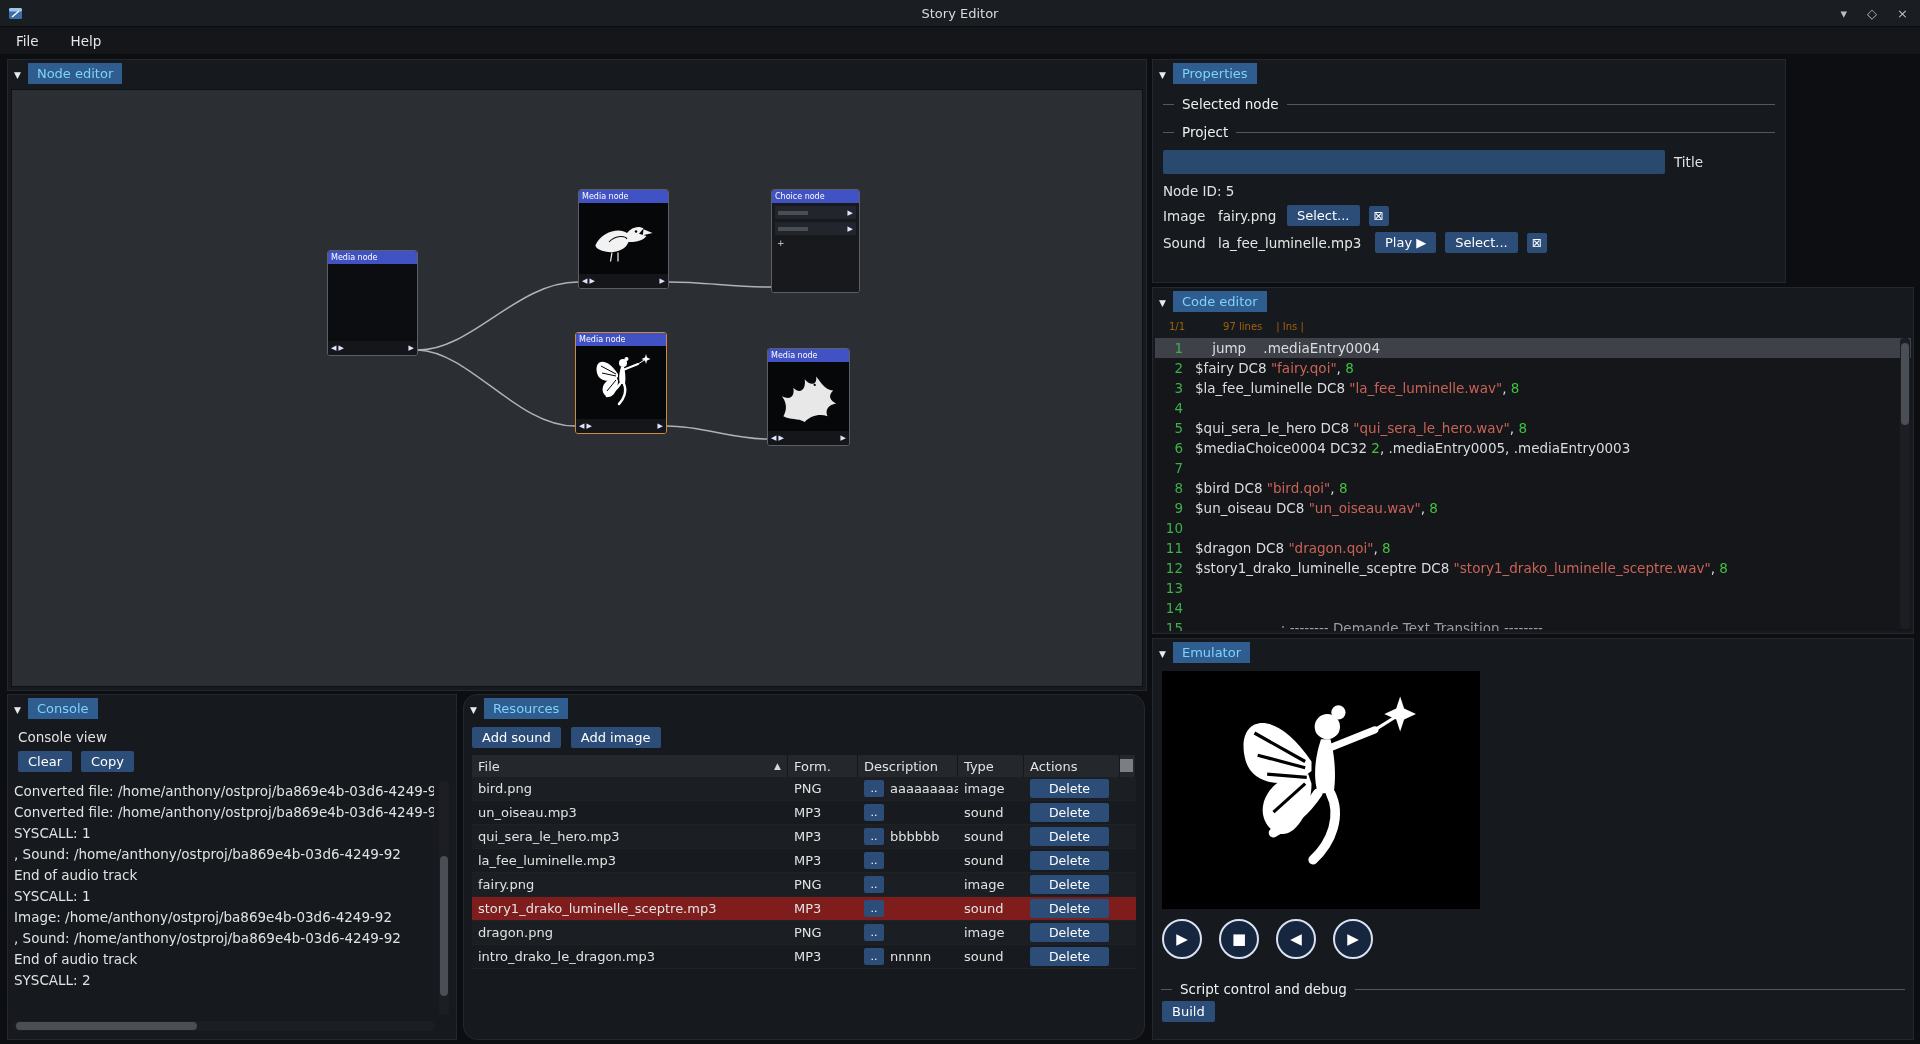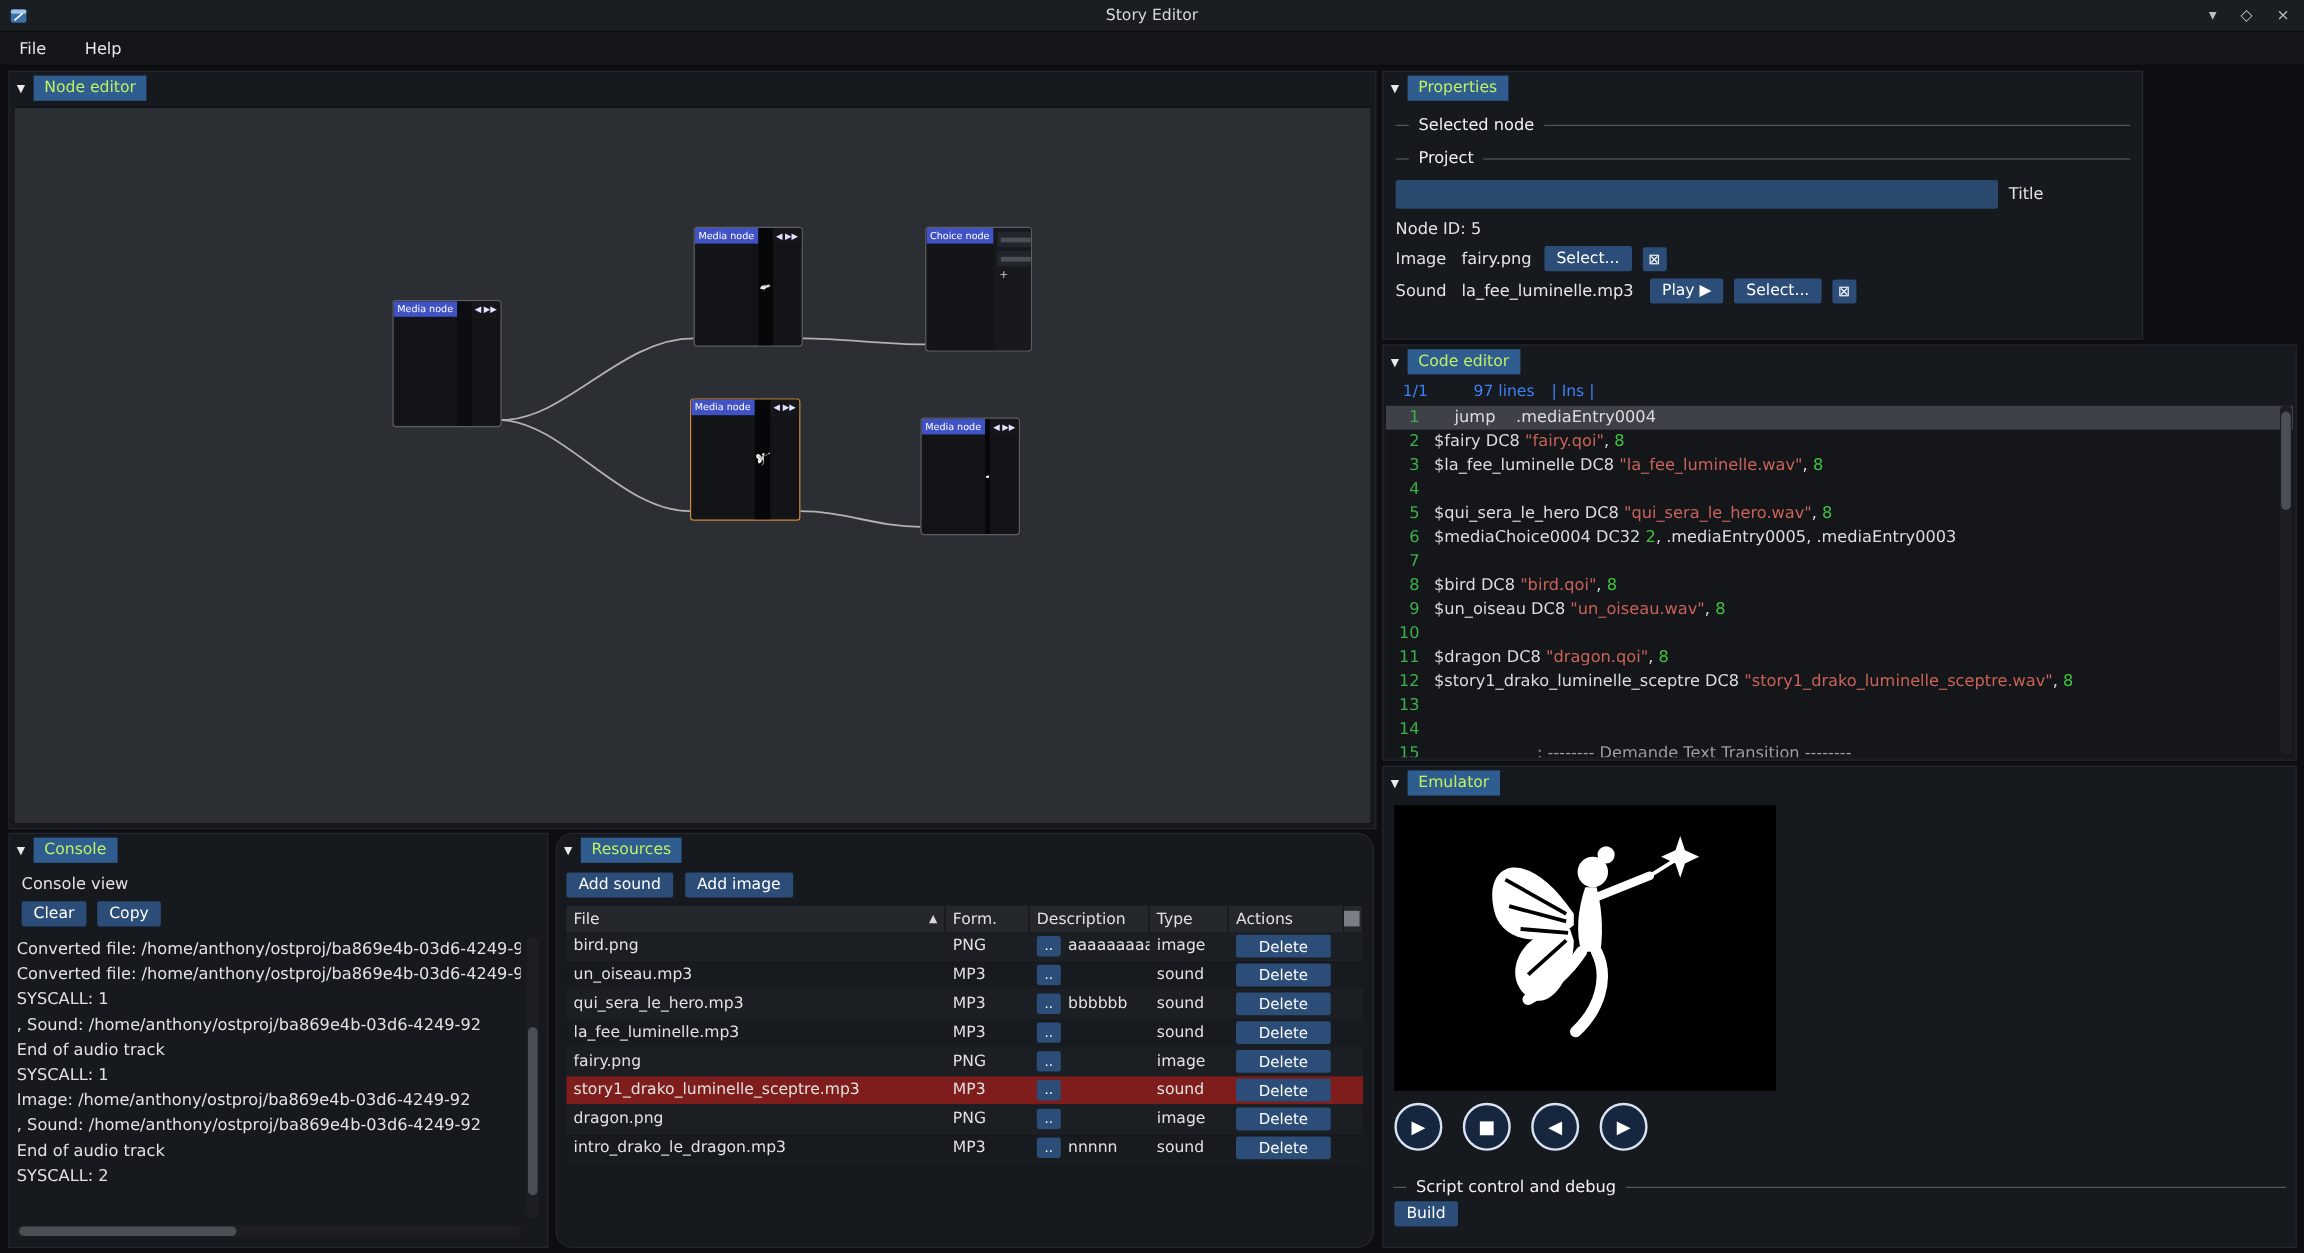--- a/index.html
+++ b/index.html
@@ -18,32 +18,32 @@
   .tb-title { position:absolute; left:0; right:0; text-align:center; font-size:13px; color:#d8dadd; }
   .tb-controls { position:absolute; right:12px; display:flex; gap:20px; z-index:2; }
   .wc { background:none; border:none; color:#b9bdc4; font-size:13px; cursor:default; font-family:inherit; }
   
   .menubar { position:absolute; top:27px; left:0; right:0; height:28px; background:#14161a; display:flex; align-items:center; padding-left:12px; gap:24px; border-bottom:1px solid #0a0b0d; }
   .menu-item { font-size:13.5px; color:#e6e6e6; padding:2px 4px; }
   
   .panel { position:absolute; background:#16191e; border:1px solid #24272d; }
   .panel-header { height:26px; display:flex; align-items:center; gap:7px; padding:0 6px; }
   .collapse-icon::before { content:"▼"; font-size:9px; color:#e8eaee; }
-  .panel-tab { background:#2f5d8f; color:#bef264; font-size:13px; padding:3px 9px; white-space:nowrap; }
+  .panel-tab { background:#2f5d8f; color:#7dd3fc; font-size:13px; padding:3px 9px; white-space:nowrap; }
   .p-node-editor { left:7px; top:59px; width:1140px; height:632px; }
   .p-console     { left:7px; top:694px; width:450px; height:346px; }
   .p-resources   { left:463px; top:694px; width:682px; height:346px;border-radius:14px; }
   .p-properties  { left:1152px; top:59px; width:634px; height:224px; }
   .p-code        { left:1152px; top:287px; width:762px; height:347px; }
   .p-emulator    { left:1152px; top:638px; width:762px; height:402px; }
   
   .canvas { position:absolute; left:3px; right:3px; top:29px; bottom:3px; background:#2b2e33; border:1px solid #101114; overflow:hidden; }
   .edges { position:absolute; inset:0; width:100%; height:100%; }
   .edges path { stroke:#b2b2b2; stroke-width:1.5; fill:none; }
-  .node { position:absolute; background:#121417; border:1px solid #5c5f65; border-radius:3px; display:flex; overflow:hidden; }
+  .node { position:absolute; background:#121417; border:1px solid #5c5f65; border-radius:3px; display:flex; flex-direction:column; overflow:hidden; }
   .node.selected { border-color:#cf8a3e; }
   .node-title { background:#4152c4; color:#fff; font-size:8px; line-height:13px; height:13px; padding:0 3px; white-space:nowrap; overflow:hidden; flex:none; }
   .node-img { flex:1; background:#060708; display:flex; align-items:center; justify-content:center; overflow:hidden; }
   .node-img.empty { background:#0c0d10; }
   .node-foot { height:14px; flex:none; display:flex; align-items:center; justify-content:space-between; padding:0 3px; background:#14161a; font-size:7px; color:#dfe3ff; }
   .stepper::before { content:"◀ ▶"; }
   .pin-out::before { content:"▶"; }
   .choice-body { flex:1; display:flex; flex-direction:column; gap:3px; padding:3px; background:#17191d; }
   .choice-row { height:13px; background:#22252b; display:flex; align-items:center; justify-content:space-between; padding:0 3px; font-size:7px; color:#dfe3ff; }
   .dim-bar { width:30px; height:4px; background:#4a4e55; }
@@ -62,21 +62,21 @@
   .sep-text { display:flex; align-items:center; gap:8px; margin:12px 10px 0; font-size:13.5px; color:#f0f0f0; }
   .sep-text::before { content:""; width:11px; height:1px; background:#53575e; }
   .sep-text::after { content:""; flex:1; height:1px; background:#53575e; }
   .prop-row { display:flex; align-items:center; gap:9px; margin:6px 10px 0; }
   .title-row { margin-top:10px; }
   .title-input { width:502px; height:24px; background:#29496e; border:none; border-radius:2px; color:#fff; padding:0 6px; font-family:inherit; font-size:13.5px; }
   .prop-label { width:46px; flex:none; }
   .prop-value { color:#e6e6e6; }
   .node-id { margin:9px 10px 0; }
   
-  .code-status { display:flex; align-items:center; height:24px; padding:0 16px; font-size:13px; color:#3b82f6; }
+  .code-status { display:flex; align-items:center; height:24px; padding:0 16px; font-size:10px; color:#a16207; }
   .code-status .cs-lines { margin-left:38px; }
   .code-status .cs-mode { margin-left:14px; }
   .code-area { position:absolute; left:2px; right:2px; top:50px; bottom:2px; background:#14161a; overflow:hidden; }
   .code-line { display:flex; height:20px; align-items:center; white-space:pre; font-size:13.5px; }
   .code-line.hl { background:#3e4248; }
   .ln { width:28px; text-align:right; margin-right:12px; color:#3db04a; flex:none; }
   .tk-p { color:#dcdce0; }
   .tk-s { color:#c96257; }
   .tk-n { color:#3fc43f; }
   .tk-d { color:#9a9da3; }

